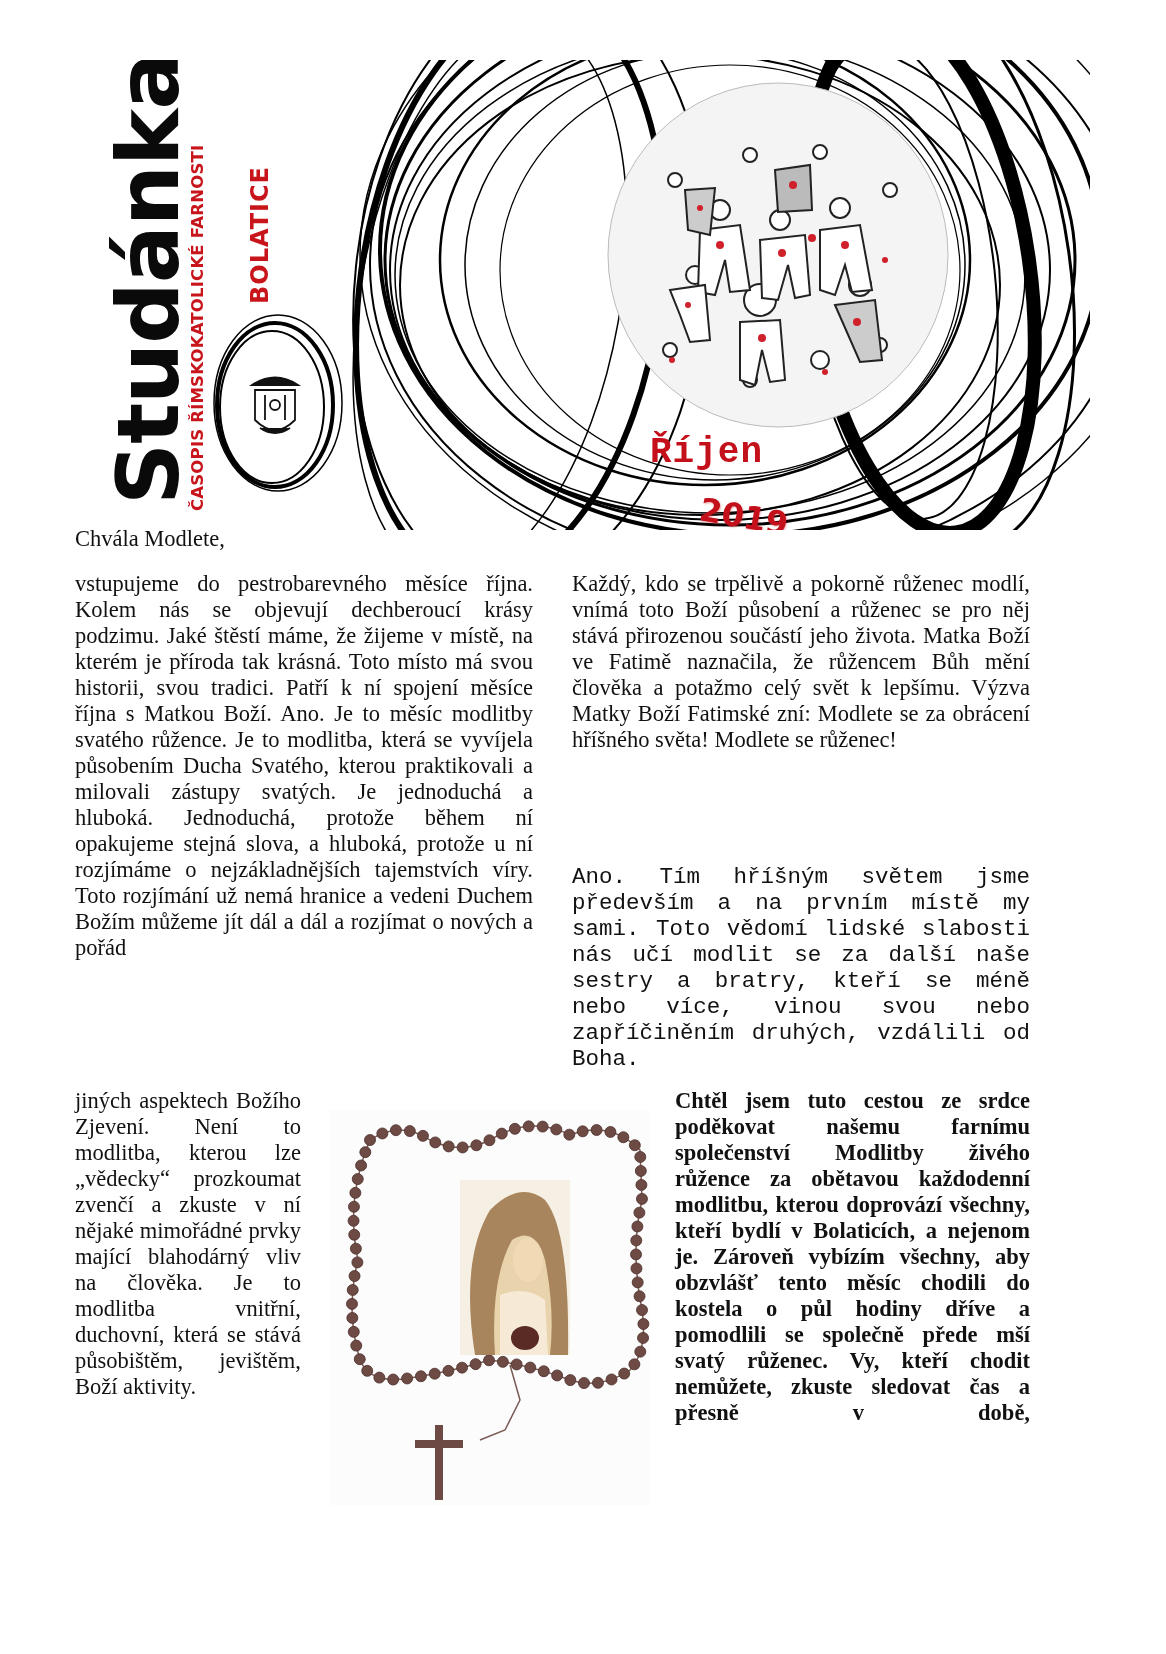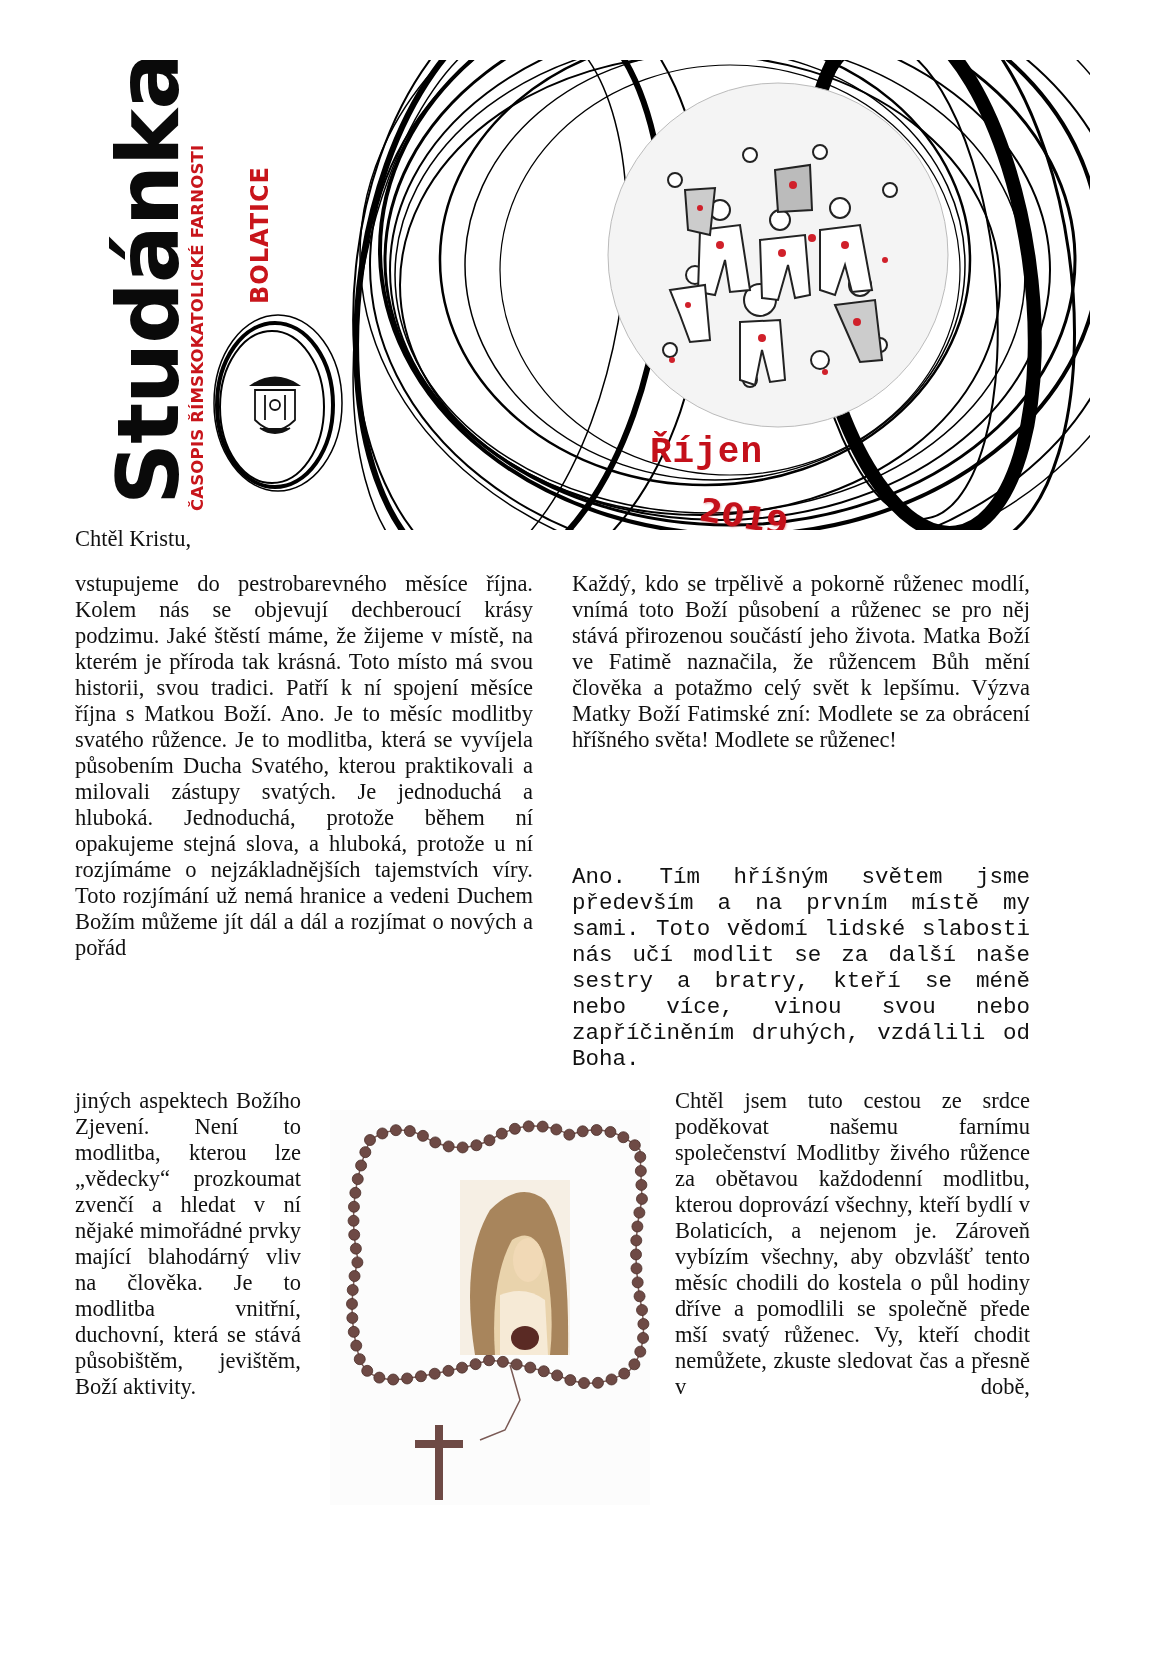--- a/index.html
+++ b/index.html
@@ -29,21 +29,21 @@
     font-weight:bold; font-size:32px; color:#c4101a; transform:rotate(10deg); transform-origin:left center;
     text-shadow:1px 1px 2px rgba(200,20,30,0.35); }
 
   
   .text { font-size:22.5px; line-height:26px; text-align:justify; hyphens:manual; }
   .greeting { position:absolute; left:75px; top:522px; font-size:22.5px; line-height:34px; }
   .col-left { position:absolute; left:75px; top:571px; width:458px; }
   .col-left-narrow { position:absolute; left:75px; top:1088px; width:226px; }
   .col-right { position:absolute; left:572px; top:571px; width:458px; }
   .col-right-2 { position:absolute; left:572px; top:864px; width:458px;font-family:Liberation Mono, monospace; }
-  .col-right-narrow { position:absolute; left:675px; top:1088px; width:355px; }
+  .col-right-narrow { position:absolute; left:675px; top:1088px; width:355px;font-weight:bold; }
   .text p { margin:0; }
 
   .image-box { position:absolute; left:330px; top:1110px; width:320px; height:395px; }
 </style>
 </head>
 <body>
 
 <div class="banner">
   <svg class="rings" viewBox="0 0 1030 470" preserveAspectRatio="none">
     <g fill="none" stroke="#000">
@@ -125,28 +125,28 @@
   <div class="masthead">
     <div class="title-vert">Studánka</div>
     <div class="subtitle-vert" style="text-transform:uppercase;">Časopis římskokatolické farnosti</div>
     <div class="place-vert">BOLATICE</div>
   </div>
 
   <div class="month">Říjen</div>
   <div class="year">2019</div>
 </div>
 
-<div class="greeting">Chtěl Kristu,</div>
+<div class="greeting">Chvála Modlete,</div>
 
 <div class="col-left text">
   <p style="text-align:justify;text-align-last:justify;">vstupujeme do pestrobarevného měsíce října. Kolem nás se objevují dechberoucí krásy podzimu. Jaké štěstí máme, že žijeme v místě, na kterém je příroda tak krásná. Toto místo má svou historii, svou tradici. Patří k ní spojení měsíce října s Matkou Boží. Ano. Je to měsíc modlitby svatého růžence. Je to modlitba, která se vyvíjela působením Ducha Svatého, kterou praktikovali a milovali zástupy svatých. Je jednoduchá a hluboká. Jednoduchá, protože během ní opakujeme stejná slova, a hluboká, protože u ní rozjímáme o nejzákladnějších tajemstvích víry. Toto rozjímání už nemá hranice a vedeni Duchem Božím můžeme jít dál a dál a rozjímat o nových a pořád</p>
 </div>
 
 <div class="col-left-narrow text">
-  <p>jiných aspektech Božího Zjevení. Není to modlitba, kterou lze „vědecky“ prozkoumat zvenčí a hledat v ní nějaké mimořádné prvky mající blahodárný vliv na člověka. Je to modlitba vnitřní, duchovní, která se stává působištěm, jevištěm, Boží aktivity.</p>
+  <p>jiných aspektech Božího Zjevení. Není to modlitba, kterou lze „vědecky“ prozkoumat zvenčí a zkuste v ní nějaké mimořádné prvky mající blahodárný vliv na člověka. Je to modlitba vnitřní, duchovní, která se stává působištěm, jevištěm, Boží aktivity.</p>
 </div>
 
 <div class="col-right text">
   <p>Každý, kdo se trpělivě a pokorně růženec modlí, vnímá toto Boží působení a růženec se pro něj stává přirozenou součástí jeho života. Matka Boží ve Fatimě naznačila, že růžencem Bůh mění člověka a potažmo celý svět k lepšímu. Výzva Matky Boží Fatimské zní: Modlete se za obrácení hříšného světa! Modlete se růženec!</p>
 </div>
 
 <div class="col-right-2 text">
   <p>Ano. Tím hříšným světem jsme především a na prvním místě my sami. Toto vědomí lidské slabosti nás učí modlit se za další naše sestry a bratry, kteří se méně nebo více, vinou svou nebo zapříčiněním druhých, vzdálili od Boha.</p>
 </div>
 

